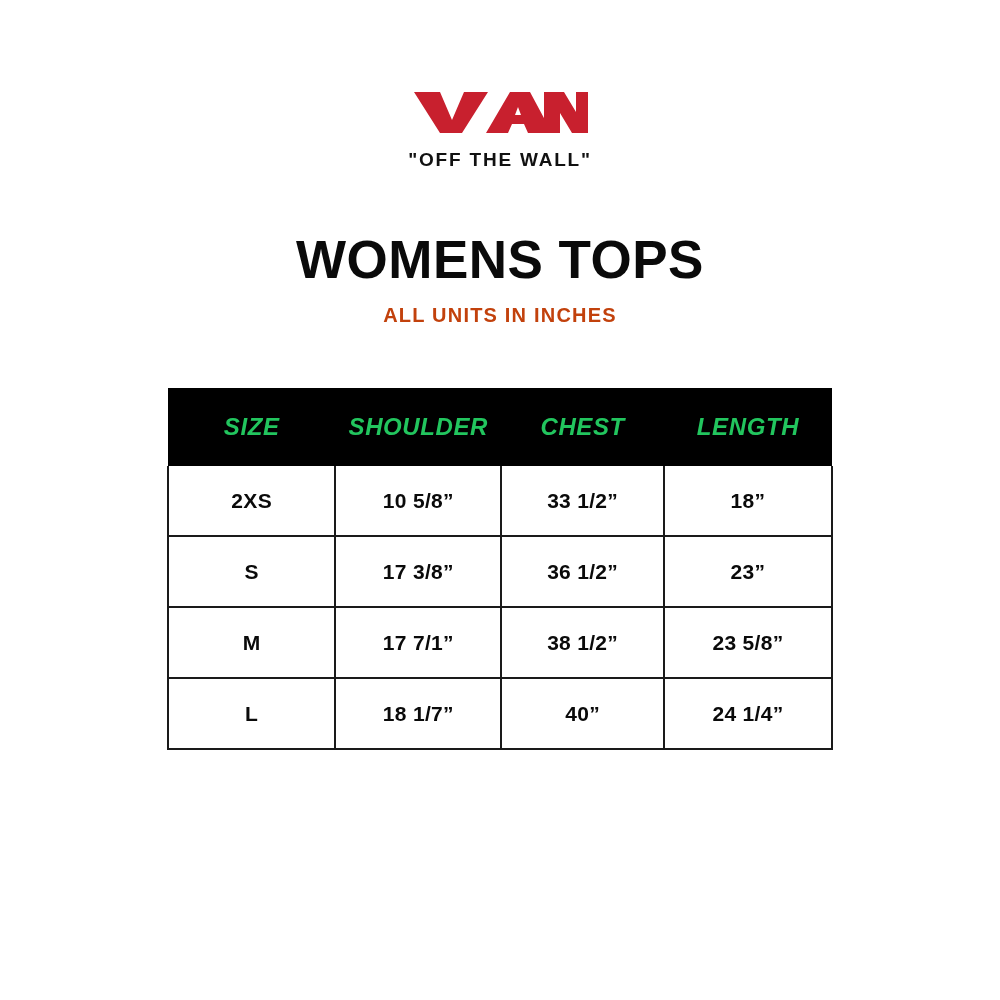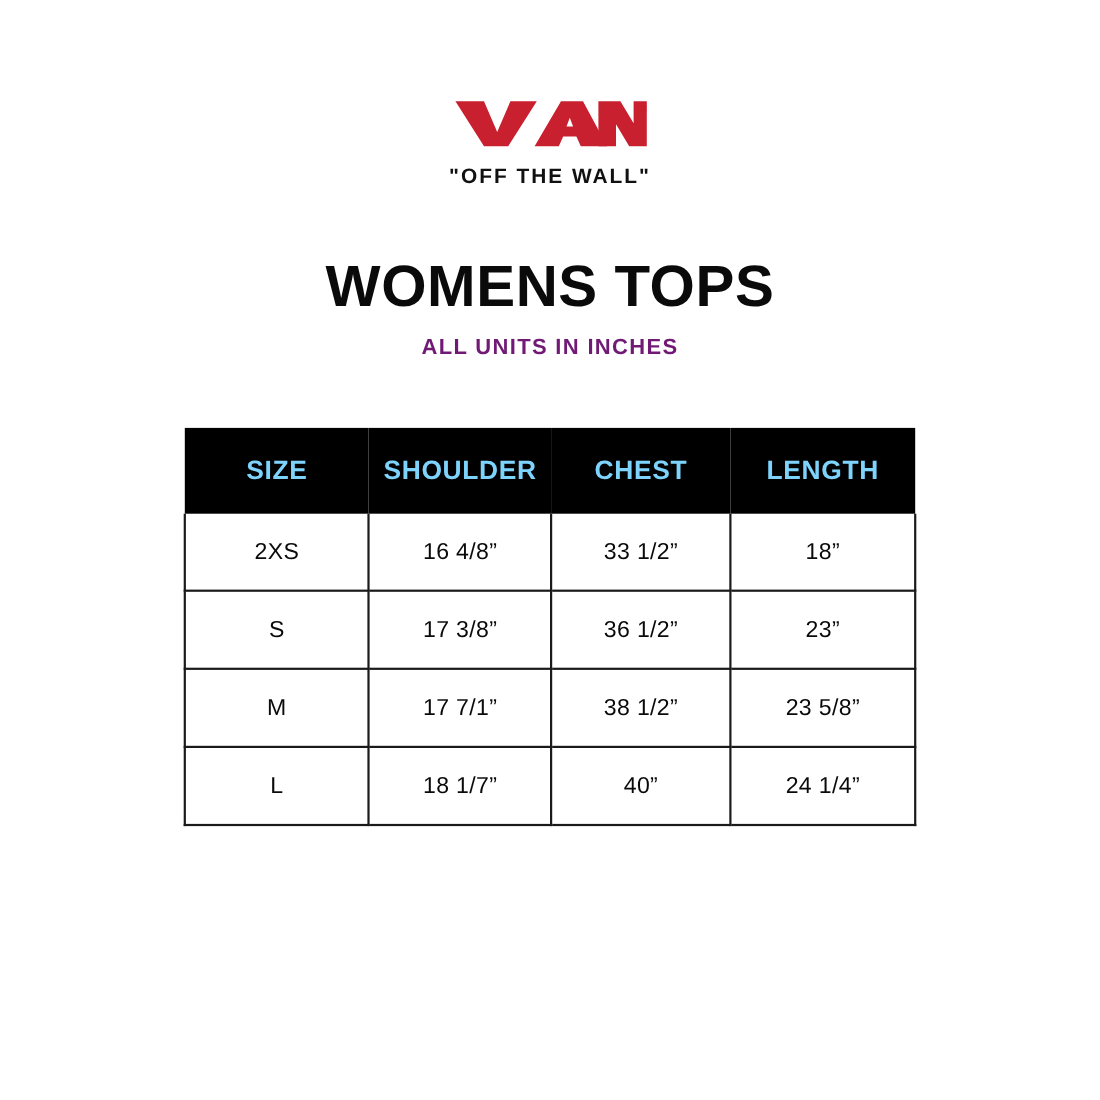--- a/index.html
+++ b/index.html
@@ -51,52 +51,53 @@
     letter-spacing: 0.5px;
     color: #0a0a0a;
     line-height: 1;
     text-align: center;
   }
   .subtitle {
     margin-top: 18px;
     font-size: 20px;
     font-weight: bold;
     letter-spacing: 1.2px;
-    color: #701a75;
+    color: #c2410c;
     text-align: left;
   }
 
   
   .table-wrap {
     margin-top: 61px;
     width: 666px;
   }
   table.size-table {
     width: 100%;
     border-collapse: collapse;
     table-layout: fixed;
   }
   table.size-table th,
   table.size-table td {
     text-align: center;
     vertical-align: middle;
   }
   table.size-table thead th {
     background: #000000;
-    color: #7dd3fc;
+    color: #22c55e;
     font-size: 24px;
     font-weight: bold;
     letter-spacing: 0.6px;
     height: 76px;
     border: none;
+    font-style: italic;
   }
   table.size-table tbody td {
     height: 67px;
     font-size: 21px;
-    font-weight: normal;
+    font-weight: bold;
     color: #0a0a0a;
     border-right: 2px solid #1a1a1a;
     border-bottom: 2px solid #1a1a1a;
     letter-spacing: 0.3px;
   }
   table.size-table tbody td:first-child {
     border-left: 2px solid #1a1a1a;
   }
   table.size-table tbody tr:last-child td {
     border-bottom: 2px solid #1a1a1a;
@@ -147,21 +148,21 @@
         <tr>
           <th>SIZE</th>
           <th>SHOULDER</th>
           <th>CHEST</th>
           <th>LENGTH</th>
         </tr>
       </thead>
       <tbody>
         <tr>
           <td>2XS</td>
-          <td>16 4/8”</td>
+          <td>10 5/8”</td>
           <td>33 1/2”</td>
           <td>18”</td>
         </tr>
         <tr>
           <td>S</td>
           <td>17 3/8”</td>
           <td>36 1/2”</td>
           <td>23”</td>
         </tr>
         <tr>

